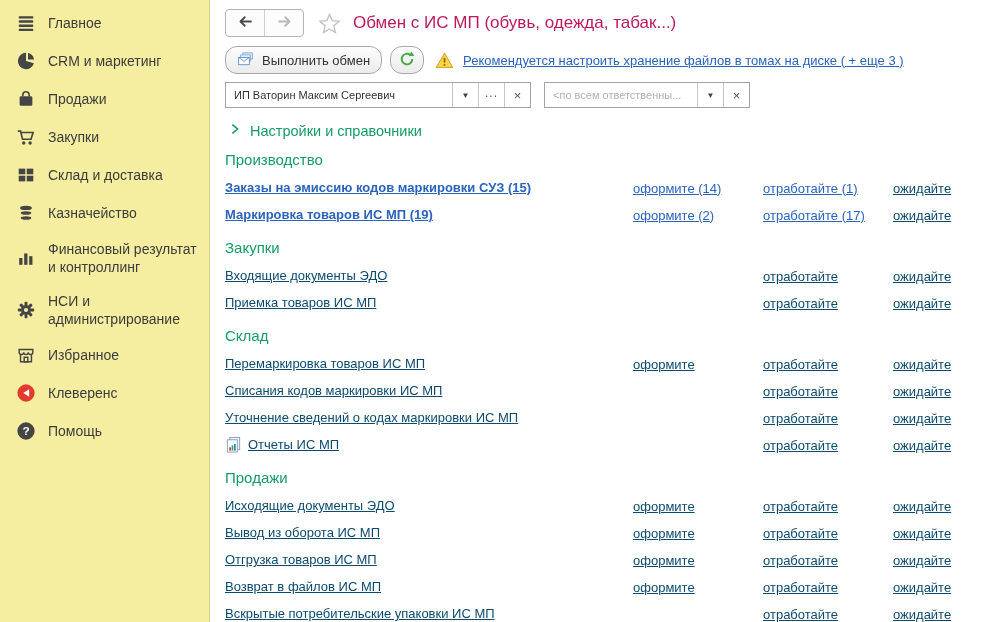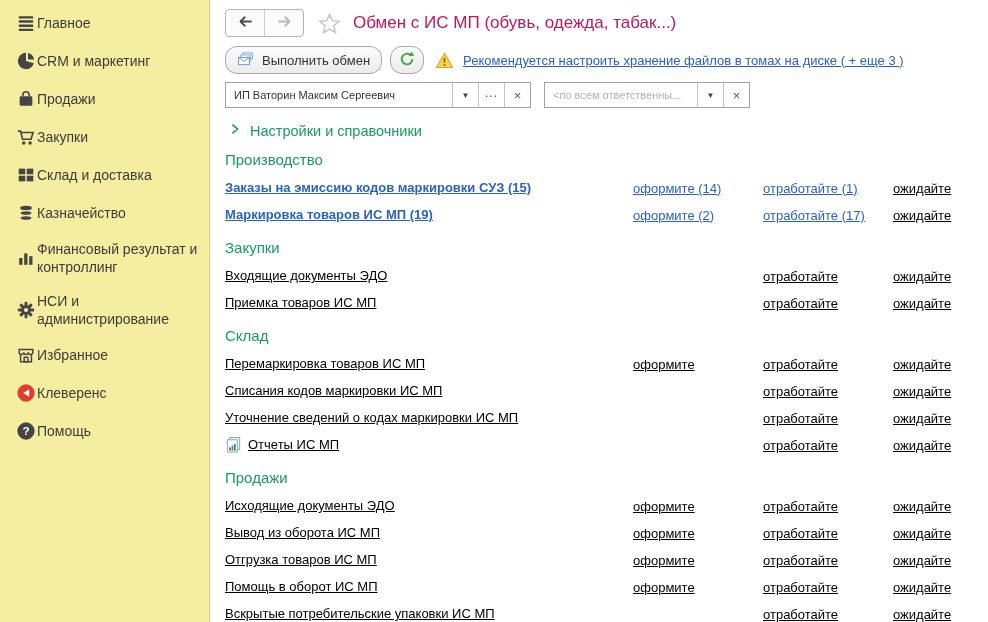--- a/index.html
+++ b/index.html
@@ -3,21 +3,21 @@
 <meta charset="utf-8">
 <style>
   html,body{margin:0;padding:0;background:#fff;}
   body{width:988px;height:622px;overflow:hidden;font-family:"Liberation Sans",sans-serif;
        -webkit-font-smoothing:antialiased;}
   .app{display:flex;width:988px;height:622px;background:#fff;}
 
   
   .sidebar{width:210px;min-width:210px;height:100%;background:#f5eda0;
            border-right:1px solid #d9d08e;box-sizing:border-box;padding-top:4px;}
-  .side-item{display:flex;align-items:center;padding:8px 8px 8px 15px;
+  .side-item{display:flex;align-items:center;gap:11px;padding:8px 8px 8px 15px;
              color:#3c3c3c;font-size:14px;line-height:18px;cursor:pointer;}
   .side-icon{width:22px;height:22px;min-width:22px;display:flex;align-items:center;justify-content:center;}
   .side-icon svg{width:20px;height:20px;}
 
   
   .main{flex:1;box-sizing:border-box;padding:8px 0 0 15px;overflow:hidden;position:relative;}
 
   .nav-row{display:flex;align-items:center;height:30px;margin-bottom:7px;}
   .nav-group{display:flex;border:1px solid #b3b3b3;border-radius:4px;overflow:hidden;background:#fcfcfc;}
   .nav-btn{width:38px;height:26px;display:flex;align-items:center;justify-content:center;cursor:pointer;}
@@ -54,21 +54,21 @@
   .settings-row svg{width:14px;height:14px;}
   .settings-label{color:#159c64;font-size:14.5px;}
 
   .section-title{color:#159c64;font-size:15px;line-height:16px;margin-top:12px;margin-bottom:6px;}
   .doc-row{display:grid;grid-template-columns:408px 130px 130px auto;align-items:center;height:27px;}
   .row-label{display:flex;align-items:center;gap:6px;overflow:hidden;white-space:nowrap;}
   .row-icon{display:flex;align-items:center;}
   .row-icon svg{width:17px;height:17px;}
   .lnk{font-size:13px;text-decoration:underline;cursor:pointer;white-space:nowrap;}
   .lnk.blue{color:#2a63bc;}
-  .lnk.gray{color:#000000;}
+  .lnk.gray{color:#0c4a6e;}
   .lnk.bold{font-weight:bold;}
 </style>
 </head>
 <body>
 
 <div class="app">
 
   <div class="sidebar">
       <div class="side-item">
         <span class="side-icon">
@@ -383,21 +383,21 @@
           <div class="doc-row">
             <div class="row-label">
               <span class="lnk gray">Отгрузка товаров ИС МП</span>
             </div>
             <div class="action-cell"><span class="lnk gray">оформите</span></div>
             <div class="action-cell"><span class="lnk gray">отработайте</span></div>
             <div class="action-cell"><span class="lnk gray">ожидайте</span></div>
           </div>
           <div class="doc-row">
             <div class="row-label">
-              <span class="lnk gray">Помощь в оборот ИС МП</span>
+              <span class="lnk gray">Возврат в файлов ИС МП</span>
             </div>
             <div class="action-cell"><span class="lnk gray">оформите</span></div>
             <div class="action-cell"><span class="lnk gray">отработайте</span></div>
             <div class="action-cell"><span class="lnk gray">ожидайте</span></div>
           </div>
           <div class="doc-row">
             <div class="row-label">
               <span class="lnk gray">Вскрытые потребительские упаковки ИС МП</span>
             </div>
             <div class="action-cell"></div>

